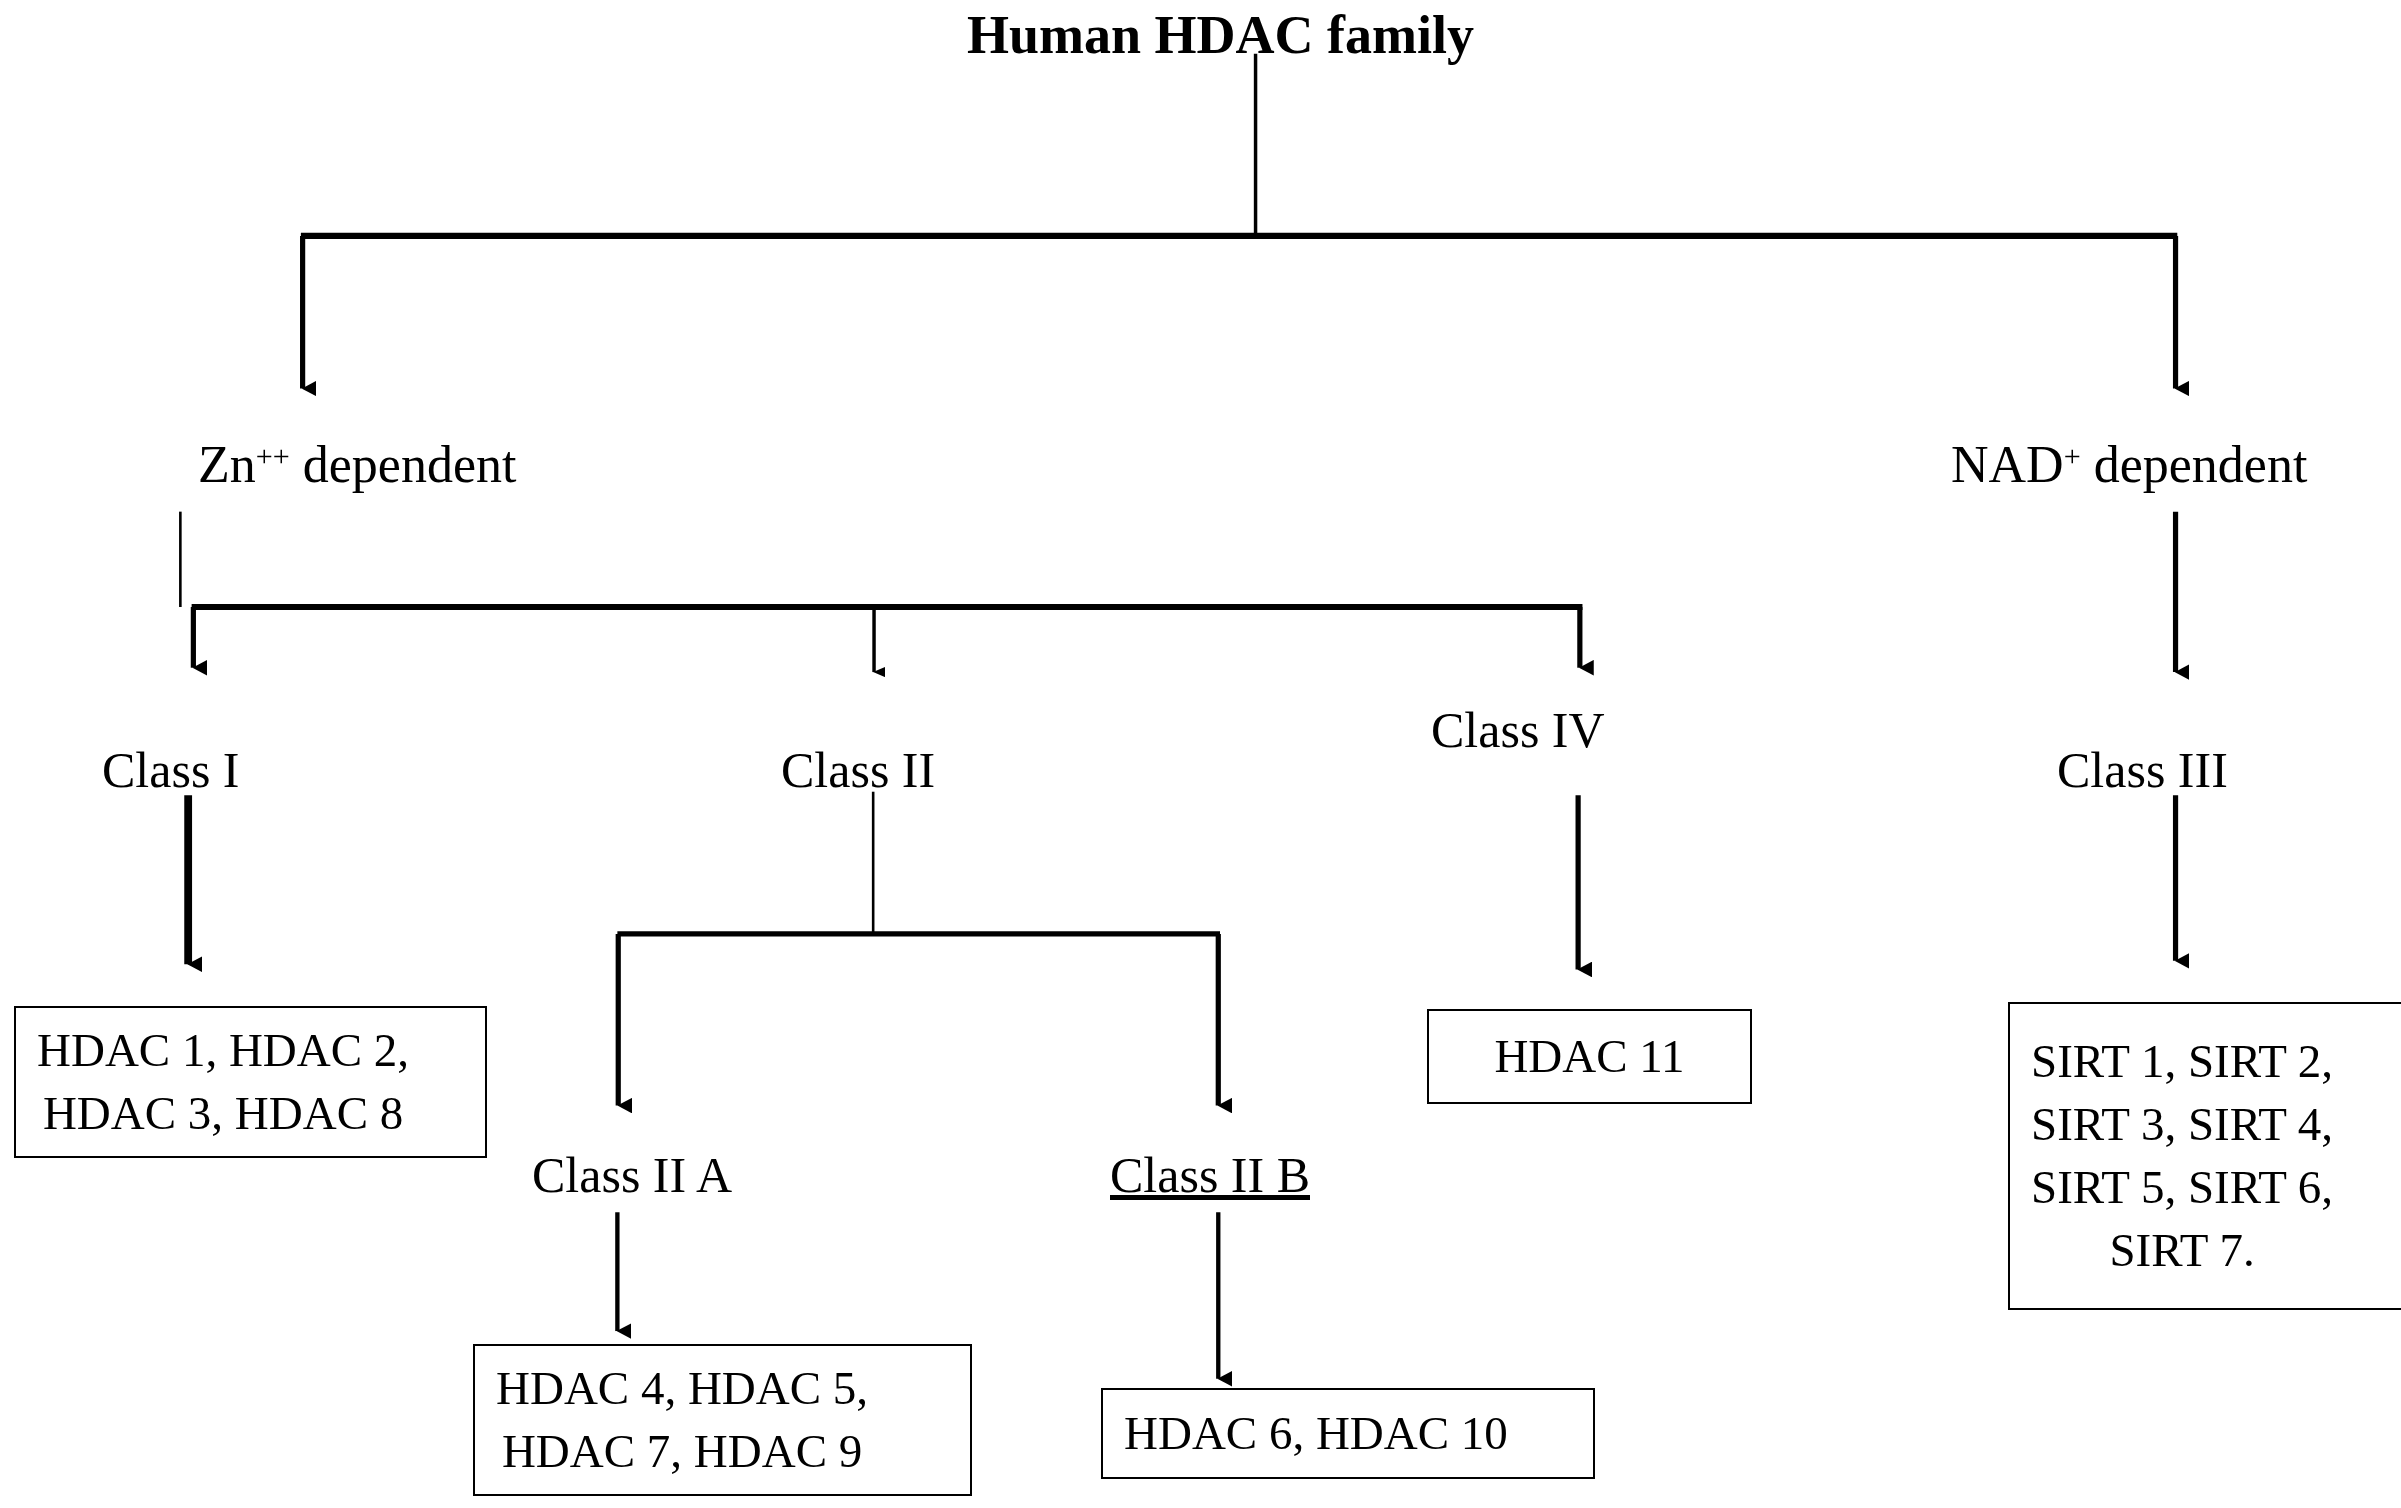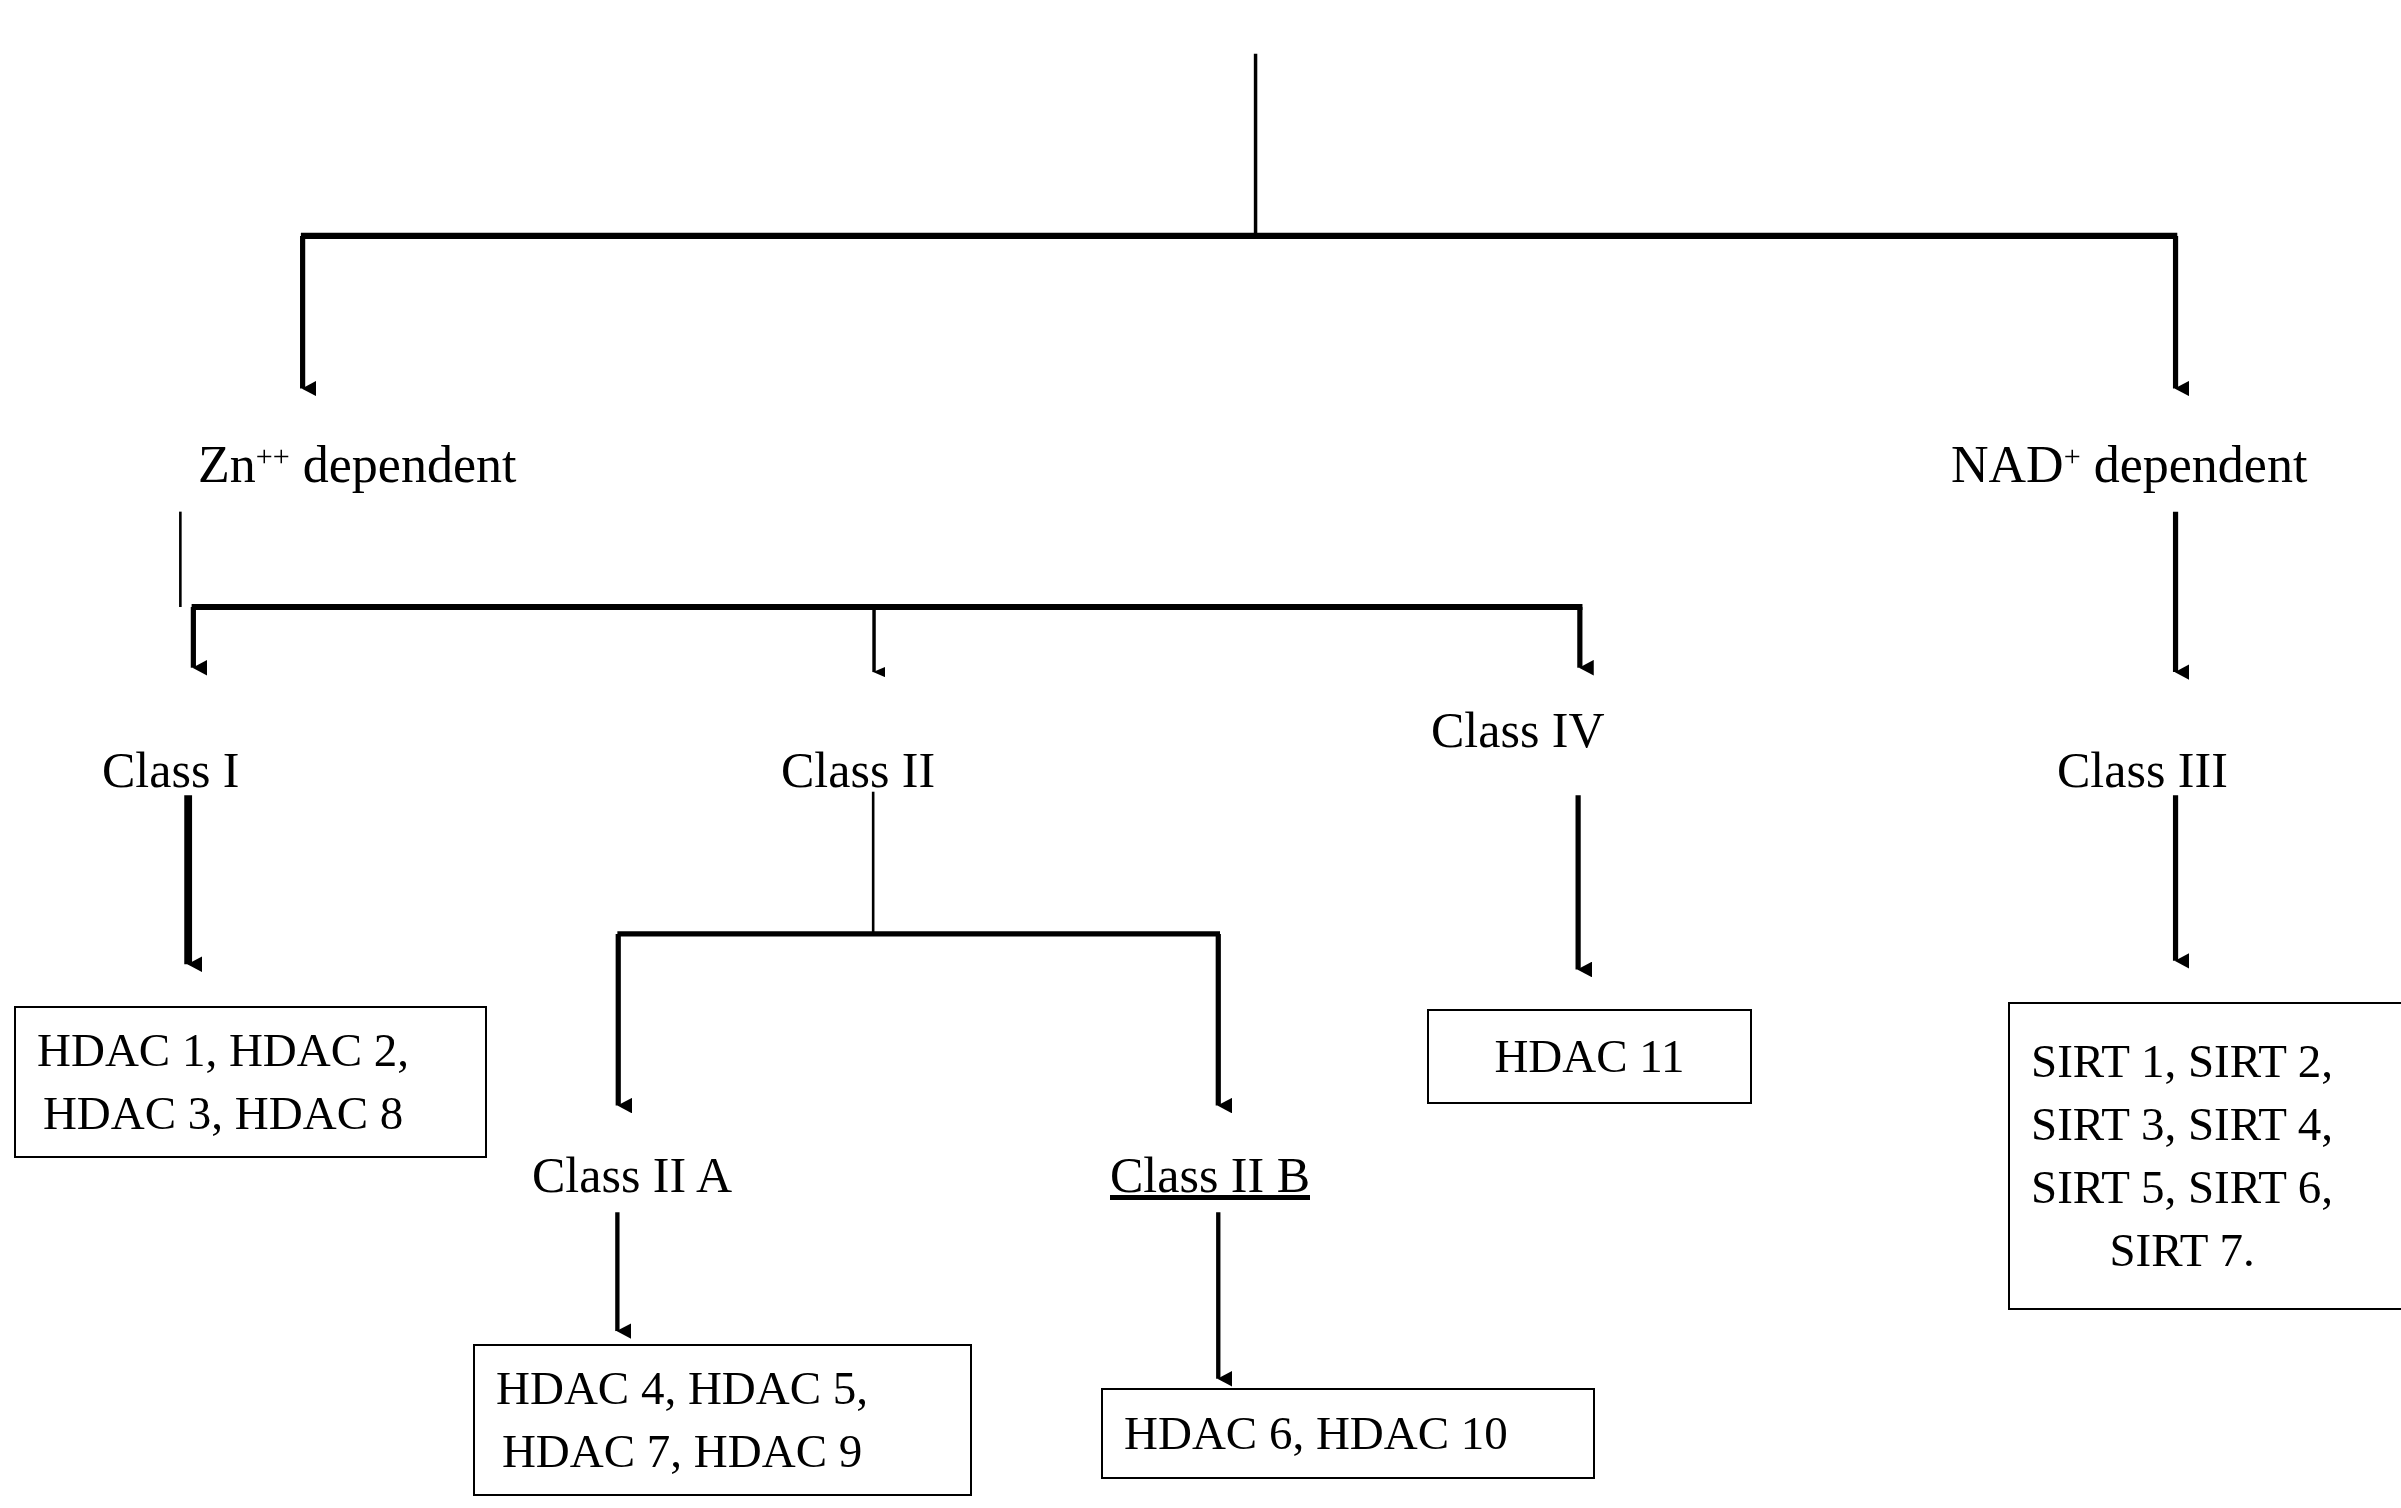--- a/index.html
+++ b/index.html
@@ -126,20 +126,21 @@
       <path d="M1820,917 L1820,1118" stroke-width="6" marker-end="url(#arrowFat)"></path>
 
       <path d="M2509,917 L2509,1108" stroke-width="6" marker-end="url(#arrowFat)"></path>
 
       <path d="M712,1398 L712,1535" stroke-width="5" marker-end="url(#arrowFat)"></path>
 
       <path d="M1405,1398 L1405,1590" stroke-width="5" marker-end="url(#arrowFat)"></path>
     </g>
   </svg>
 
+  <div class="node-label root-title" style="left:967px; top:7px;">Human HDAC family</div>
 
   <div class="node-label tier2" style="left:198px; top:438px;"><span>Zn</span><sup>++</sup><span> dependent</span></div>
 
   <div class="node-label tier2" style="left:1951px; top:438px;"><span>NAD</span><sup>+</sup><span> dependent</span></div>
 
   <div class="node-label tier3" style="left:102px; top:728px;">Class I</div>
 
   <div class="node-label tier3" style="left:781px; top:728px;">Class II</div>
 
   <div class="node-label tier3" style="left:1431px; top:688px;">Class IV</div>

